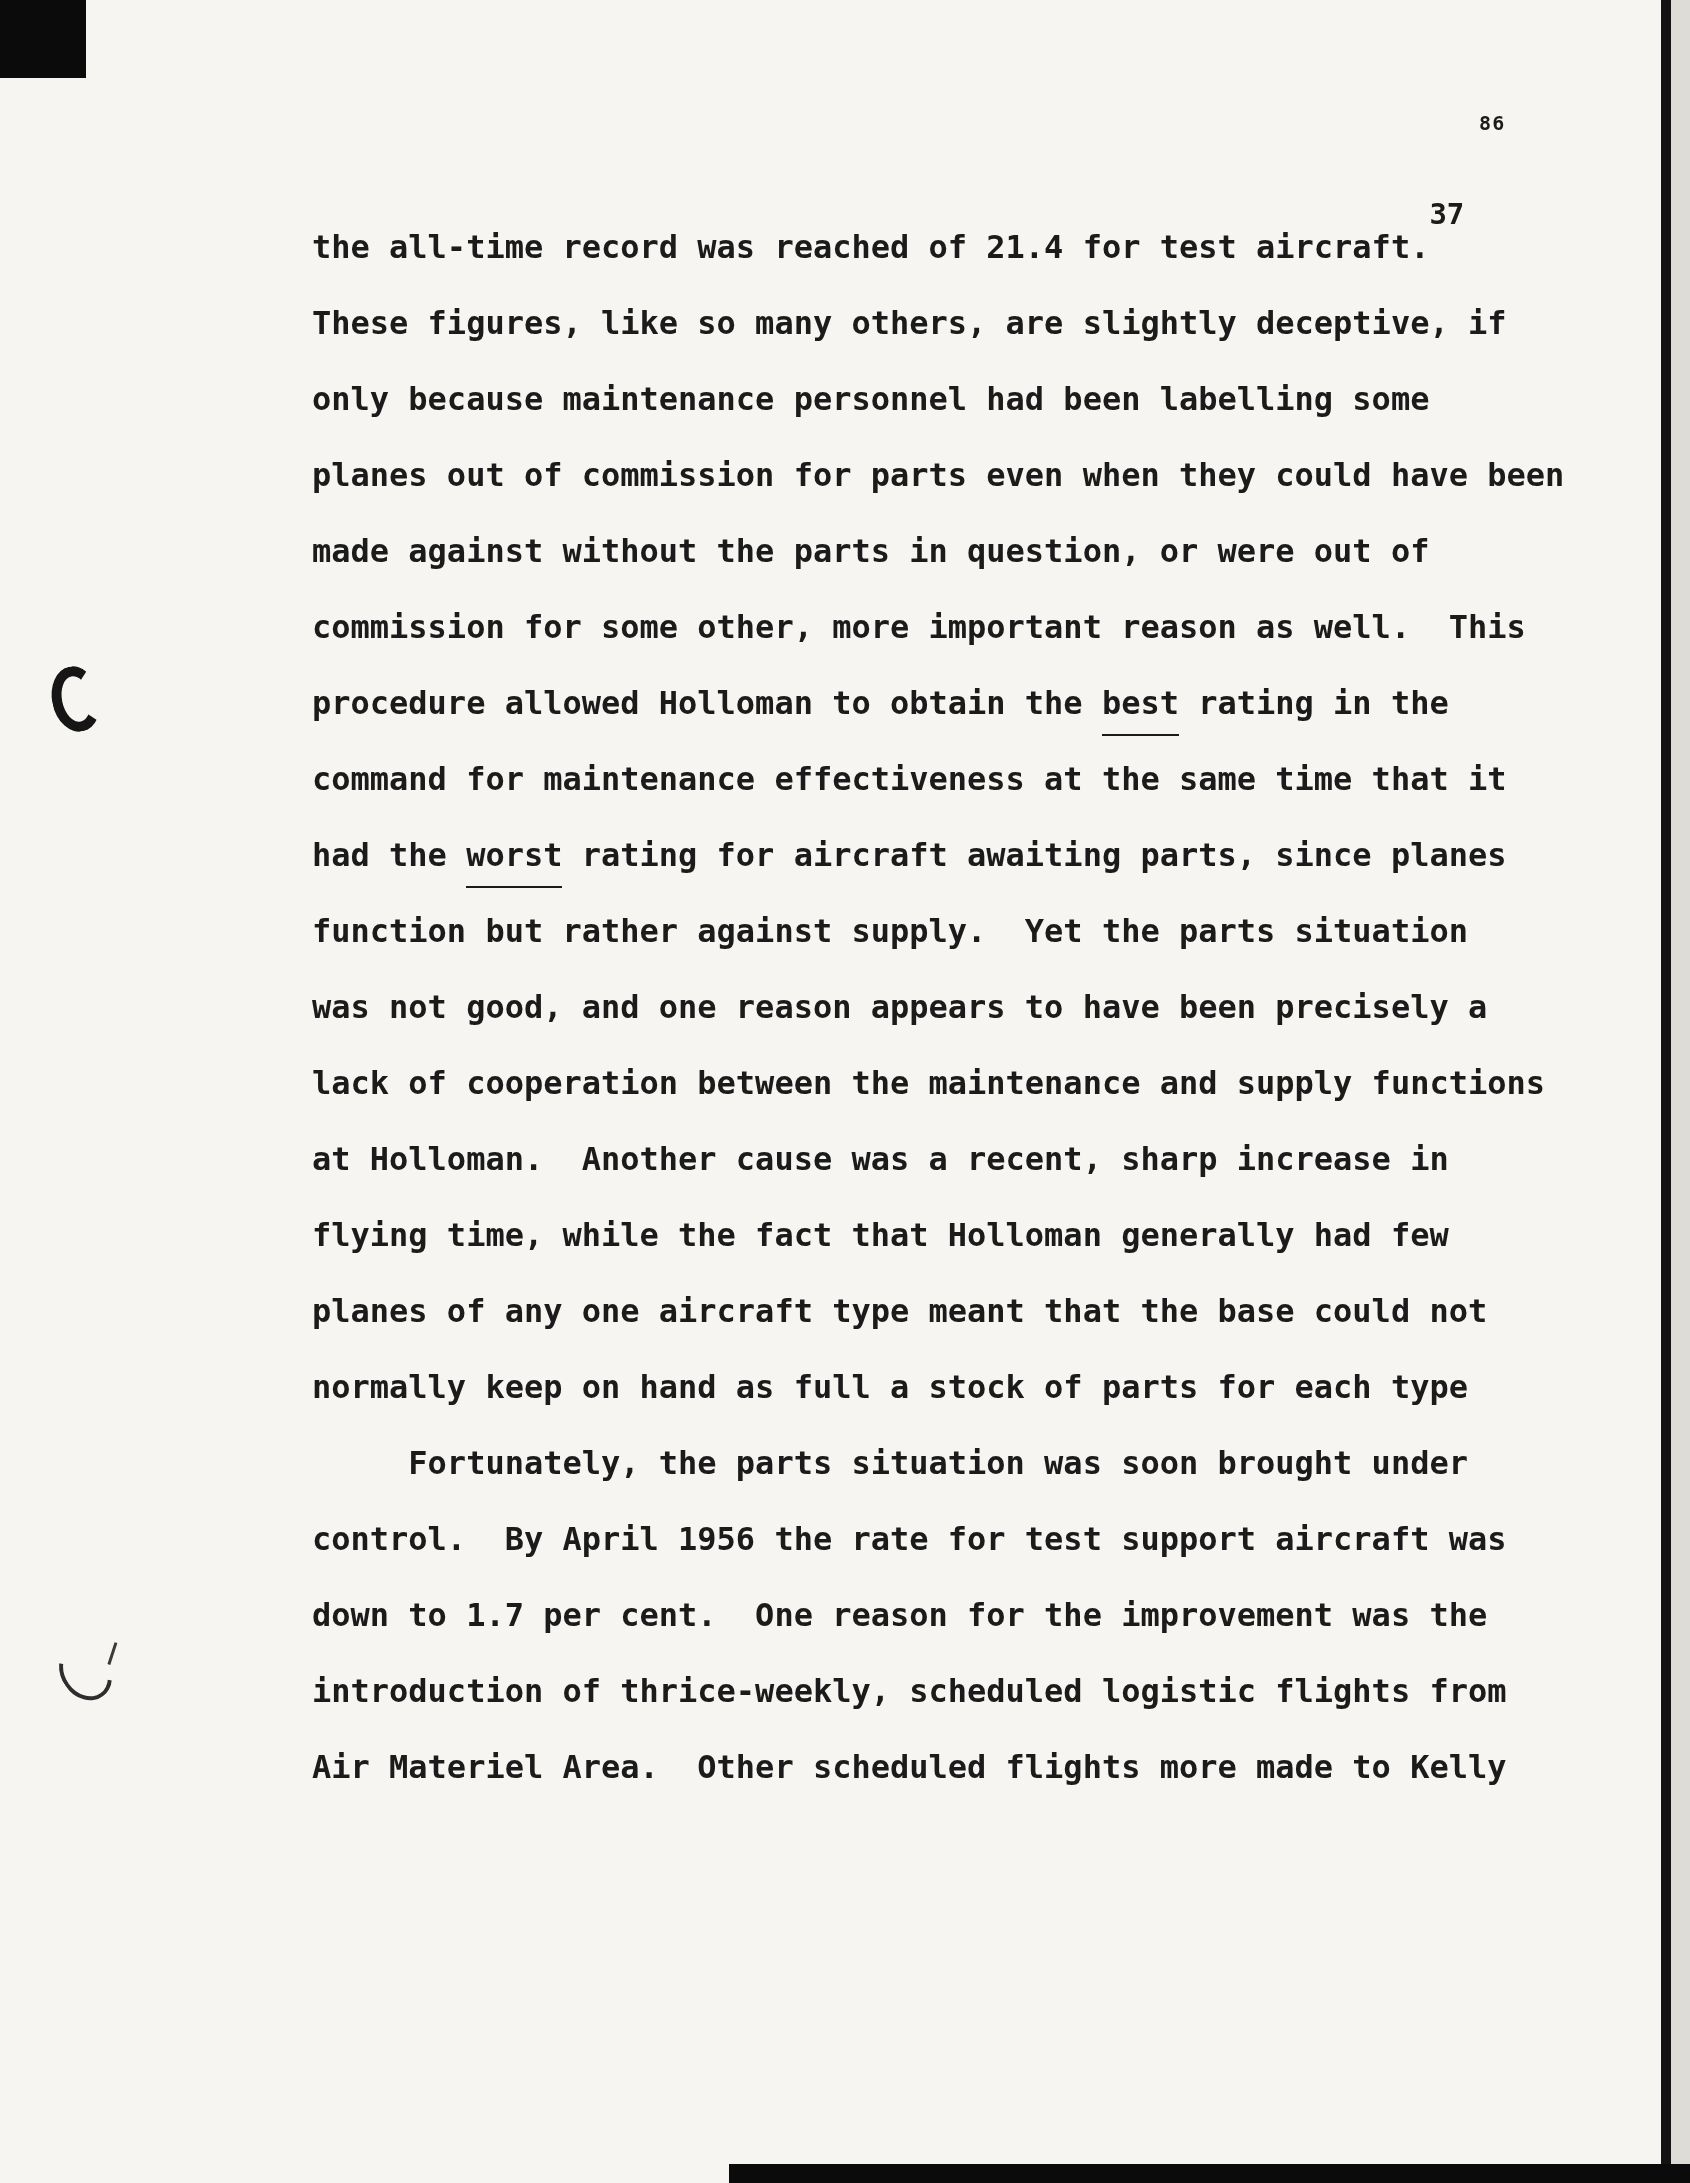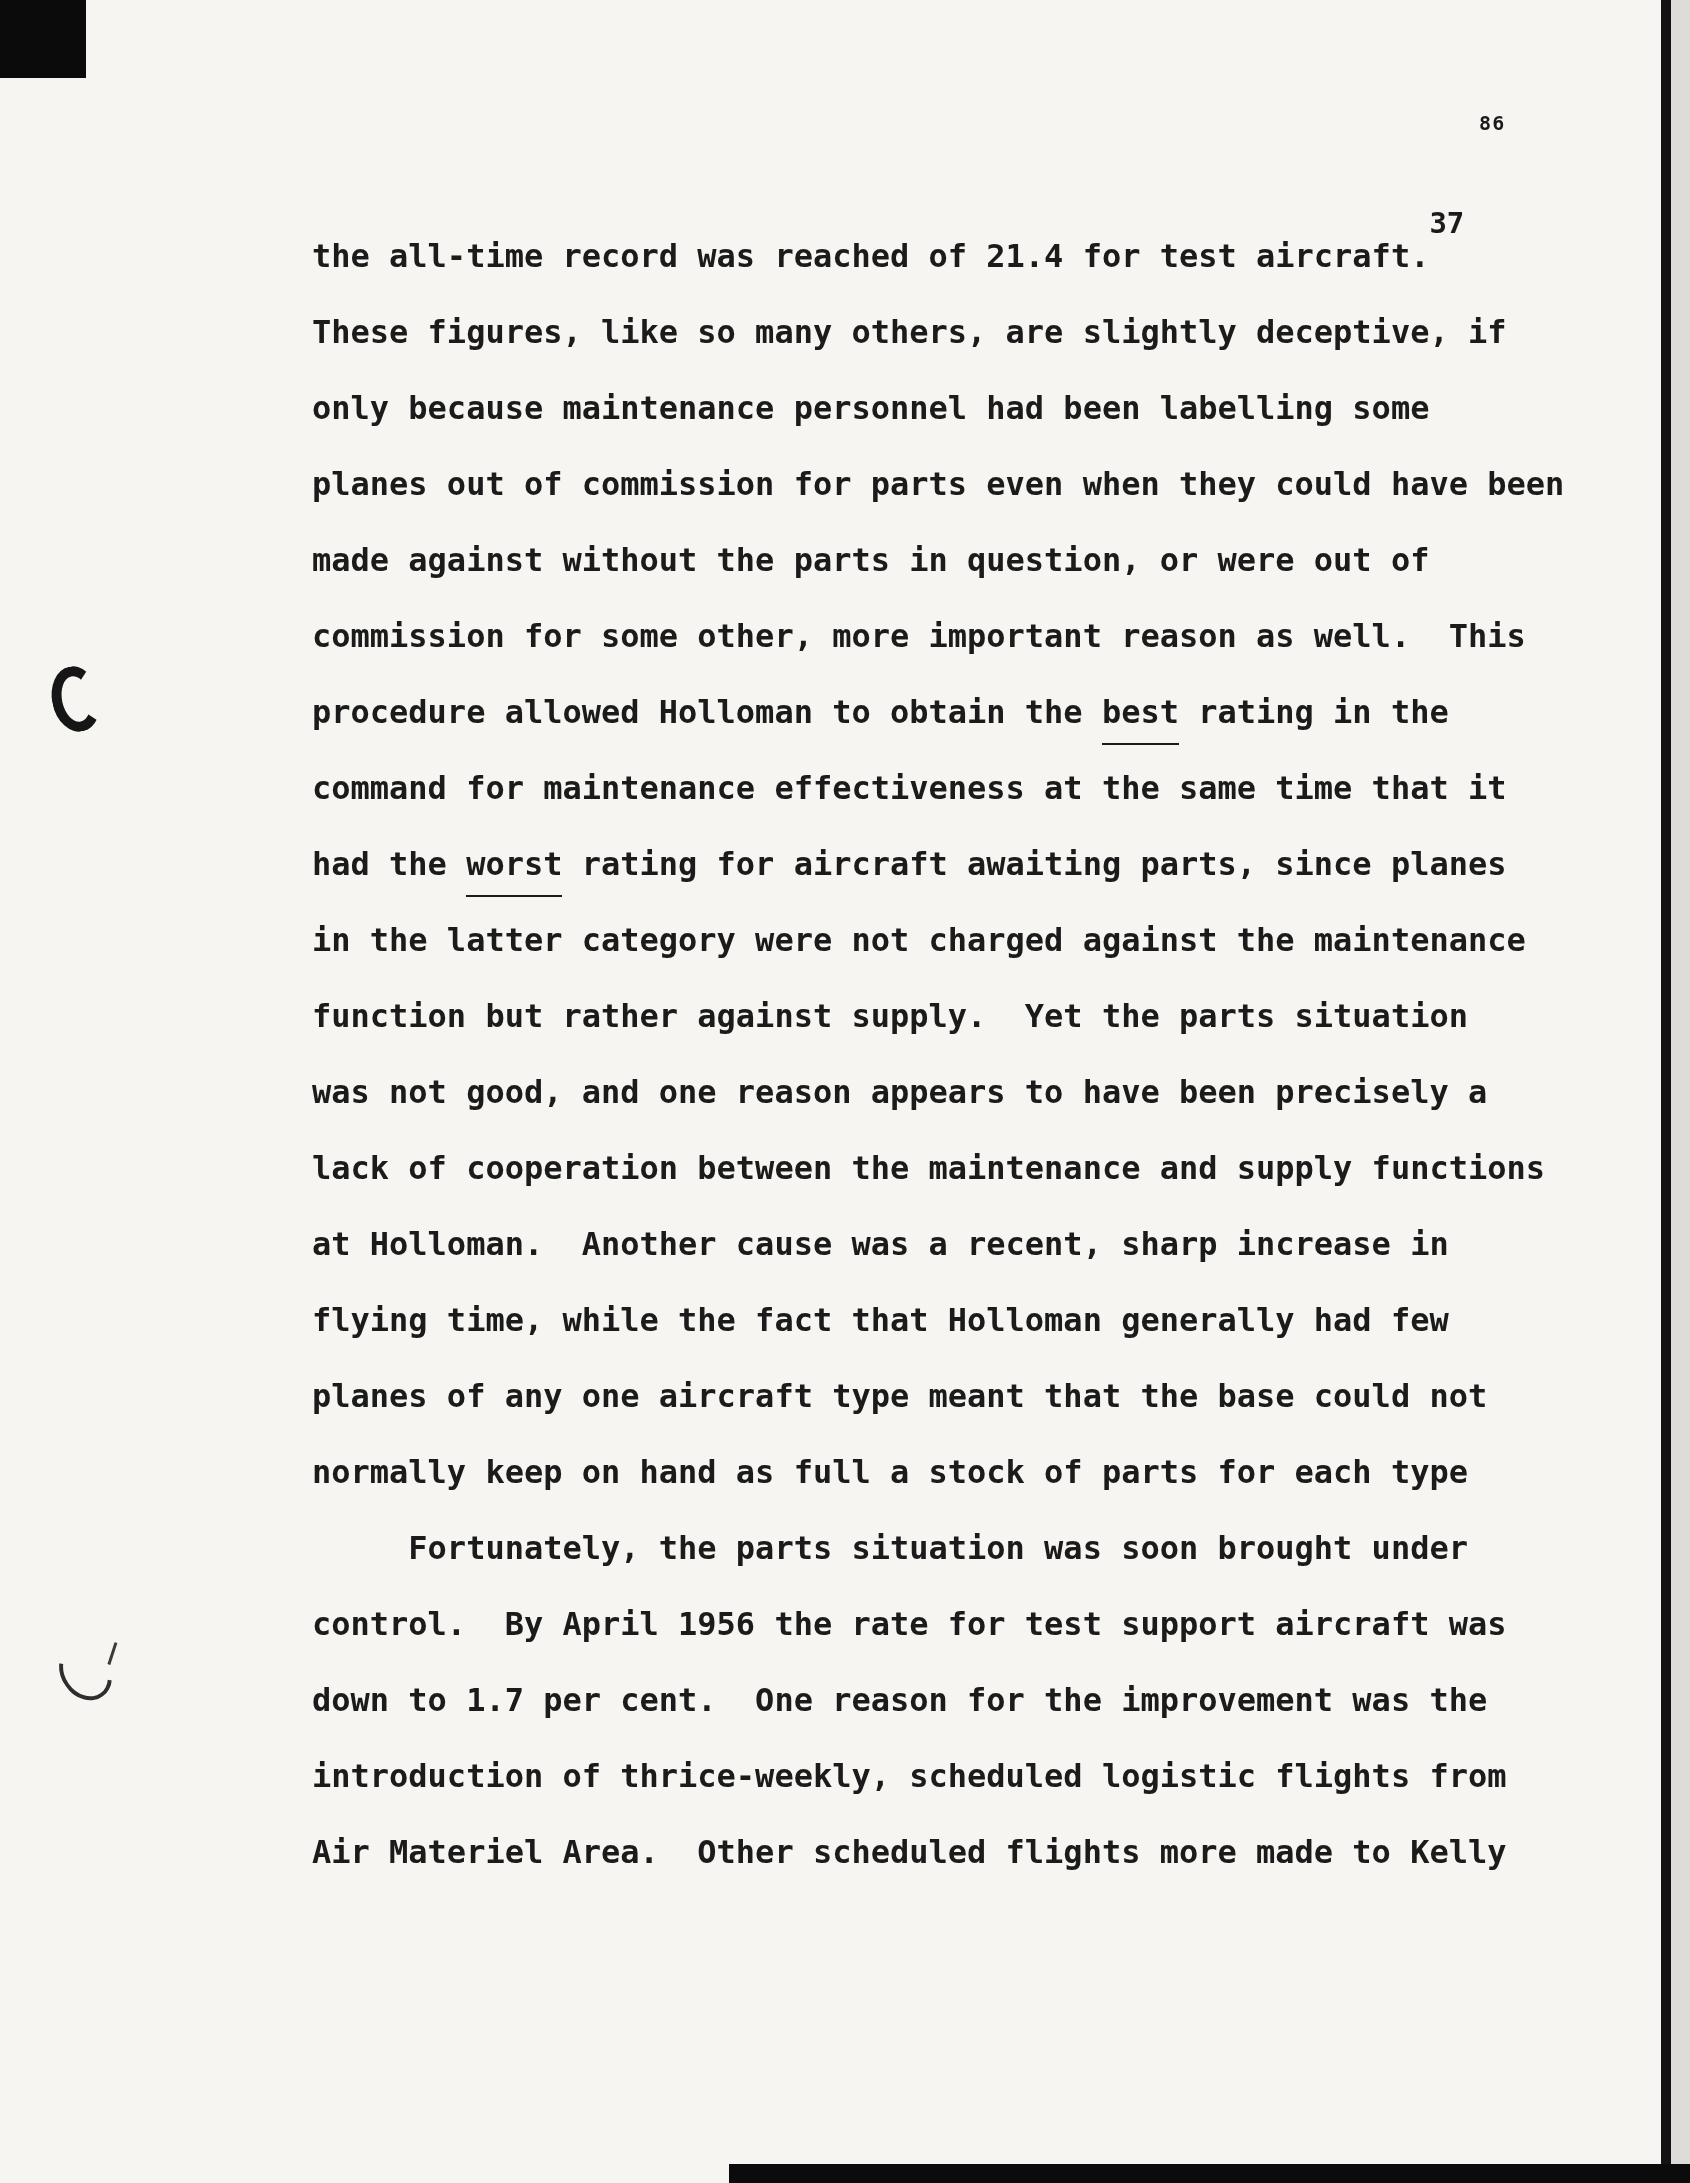--- a/index.html
+++ b/index.html
@@ -93,21 +93,21 @@
     letter-spacing: 1.3px;
   }
 
   .text-block {
     position: absolute;
     left: 312px;
     top: 218px;
     width: 1312px;
     font-size: 32px;
     font-weight: bold;
-    line-height: 76px;
+    line-height: 58px;
   }
   .paragraph { margin: 0; }
   .line {
     white-space: pre;
     height: 76px;
   }
   .u {
     border-bottom: 2.7px solid #1b1b1b;
     padding-bottom: 12px;
     margin-top: 36px;
@@ -135,21 +135,20 @@
     <div class="paragraph">
       <div class="line"><span>the all-time record was reached of 21.4 for test aircraft.</span><span class="sup">37</span></div>
       <div class="line"><span>These figures, like so many others, are slightly deceptive, if</span></div>
       <div class="line"><span>only because maintenance personnel had been labelling some</span></div>
       <div class="line"><span>planes out of commission for parts even when they could have been</span></div>
       <div class="line"><span>made against without the parts in question, or were out of</span></div>
       <div class="line"><span>commission for some other, more important reason as well.  This</span></div>
       <div class="line"><span>procedure allowed Holloman to obtain the </span><span class="u">best</span><span> rating in the</span></div>
       <div class="line"><span>command for maintenance effectiveness at the same time that it</span></div>
       <div class="line"><span>had the </span><span class="u">worst</span><span> rating for aircraft awaiting parts, since planes</span></div>
-      <div class="line"><span>in the latter category were not charged against the maintenance</span></div>
       <div class="line"><span>function but rather against supply.  Yet the parts situation</span></div>
       <div class="line"><span>was not good, and one reason appears to have been precisely a</span></div>
       <div class="line"><span>lack of cooperation between the maintenance and supply functions</span></div>
       <div class="line"><span>at Holloman.  Another cause was a recent, sharp increase in</span></div>
       <div class="line"><span>flying time, while the fact that Holloman generally had few</span></div>
       <div class="line"><span>planes of any one aircraft type meant that the base could not</span></div>
       <div class="line"><span>normally keep on hand as full a stock of parts for each type</span></div>
     </div>
     <div class="paragraph">
       <div class="line"><span>     Fortunately, the parts situation was soon brought under</span></div>

